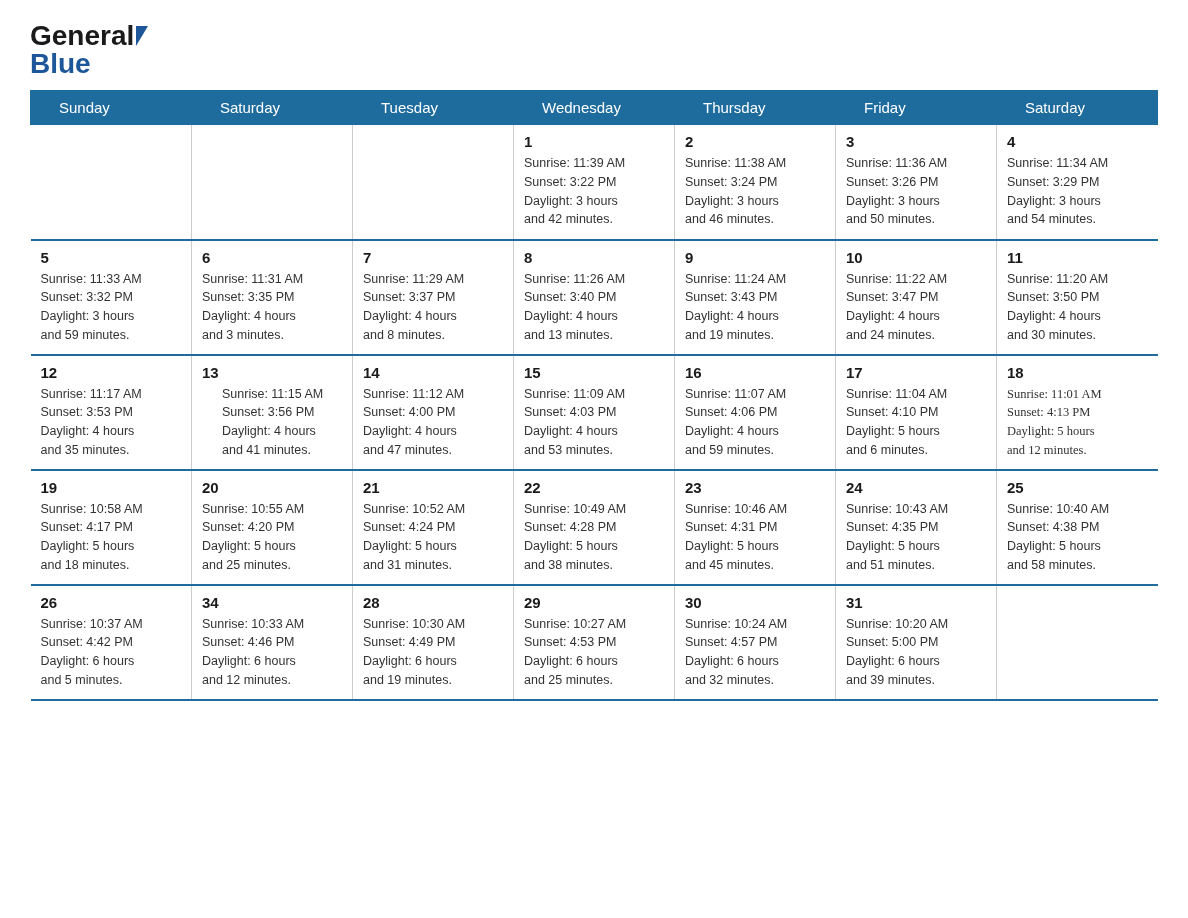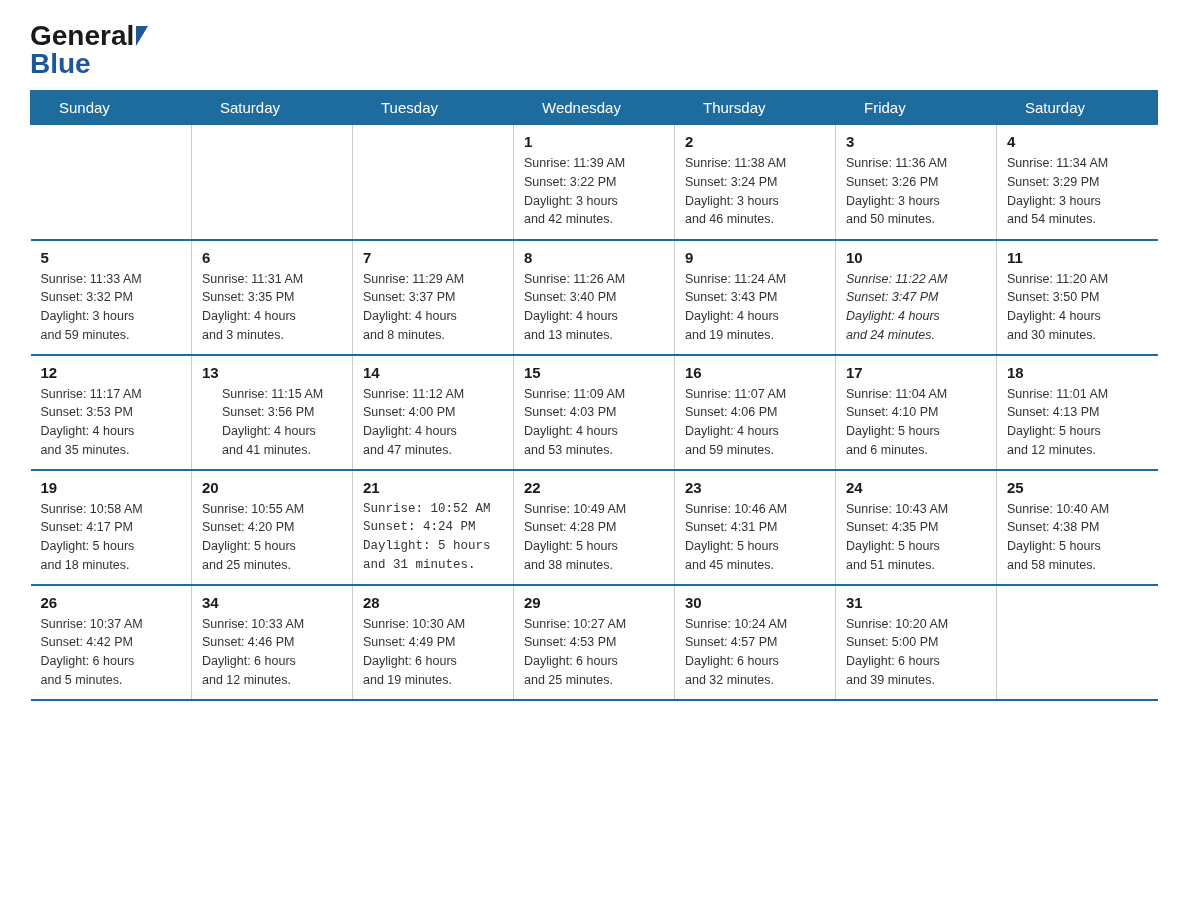--- a/index.html
+++ b/index.html
@@ -192,21 +192,21 @@
         </td>
         <td>
           <div class="day-number">9</div>
           <div class="day-info" style="white-space: pre-line;">Sunrise: 11:24 AM
 Sunset: 3:43 PM
 Daylight: 4 hours
 and 19 minutes.</div>
         </td>
         <td>
           <div class="day-number">10</div>
-          <div class="day-info" style="white-space: pre-line; font-style: italic;">Sunrise: 11:22 AM
+          <div class="day-info" style="white-space: pre-line;">Sunrise: 11:22 AM
 Sunset: 3:47 PM
 Daylight: 4 hours
 and 24 minutes.</div>
         </td>
         <td>
           <div class="day-number">11</div>
           <div class="day-info" style="white-space: pre-line;">Sunrise: 11:20 AM
 Sunset: 3:50 PM
 Daylight: 4 hours
 and 30 minutes.</div>
@@ -250,21 +250,21 @@
         </td>
         <td>
           <div class="day-number">17</div>
           <div class="day-info" style="white-space: pre-line;">Sunrise: 11:04 AM
 Sunset: 4:10 PM
 Daylight: 5 hours
 and 6 minutes.</div>
         </td>
         <td>
           <div class="day-number">18</div>
-          <div class="day-info" style="white-space: pre-line;">Sunrise: 11:01 AM
+          <div class="day-info" style="white-space: pre-line; font-family: Liberation Serif, serif;">Sunrise: 11:01 AM
 Sunset: 4:13 PM
 Daylight: 5 hours
 and 12 minutes.</div>
         </td>
       </tr>
       <tr>
         <td>
           <div class="day-number">19</div>
           <div class="day-info" style="white-space: pre-line;">Sunrise: 10:58 AM
 Sunset: 4:17 PM
@@ -273,21 +273,21 @@
         </td>
         <td>
           <div class="day-number">20</div>
           <div class="day-info" style="white-space: pre-line;">Sunrise: 10:55 AM
 Sunset: 4:20 PM
 Daylight: 5 hours
 and 25 minutes.</div>
         </td>
         <td>
           <div class="day-number">21</div>
-          <div class="day-info" style="white-space: pre-line; font-family: Liberation Mono, monospace;">Sunrise: 10:52 AM
+          <div class="day-info" style="white-space: pre-line;">Sunrise: 10:52 AM
 Sunset: 4:24 PM
 Daylight: 5 hours
 and 31 minutes.</div>
         </td>
         <td>
           <div class="day-number">22</div>
           <div class="day-info" style="white-space: pre-line;">Sunrise: 10:49 AM
 Sunset: 4:28 PM
 Daylight: 5 hours
 and 38 minutes.</div>

